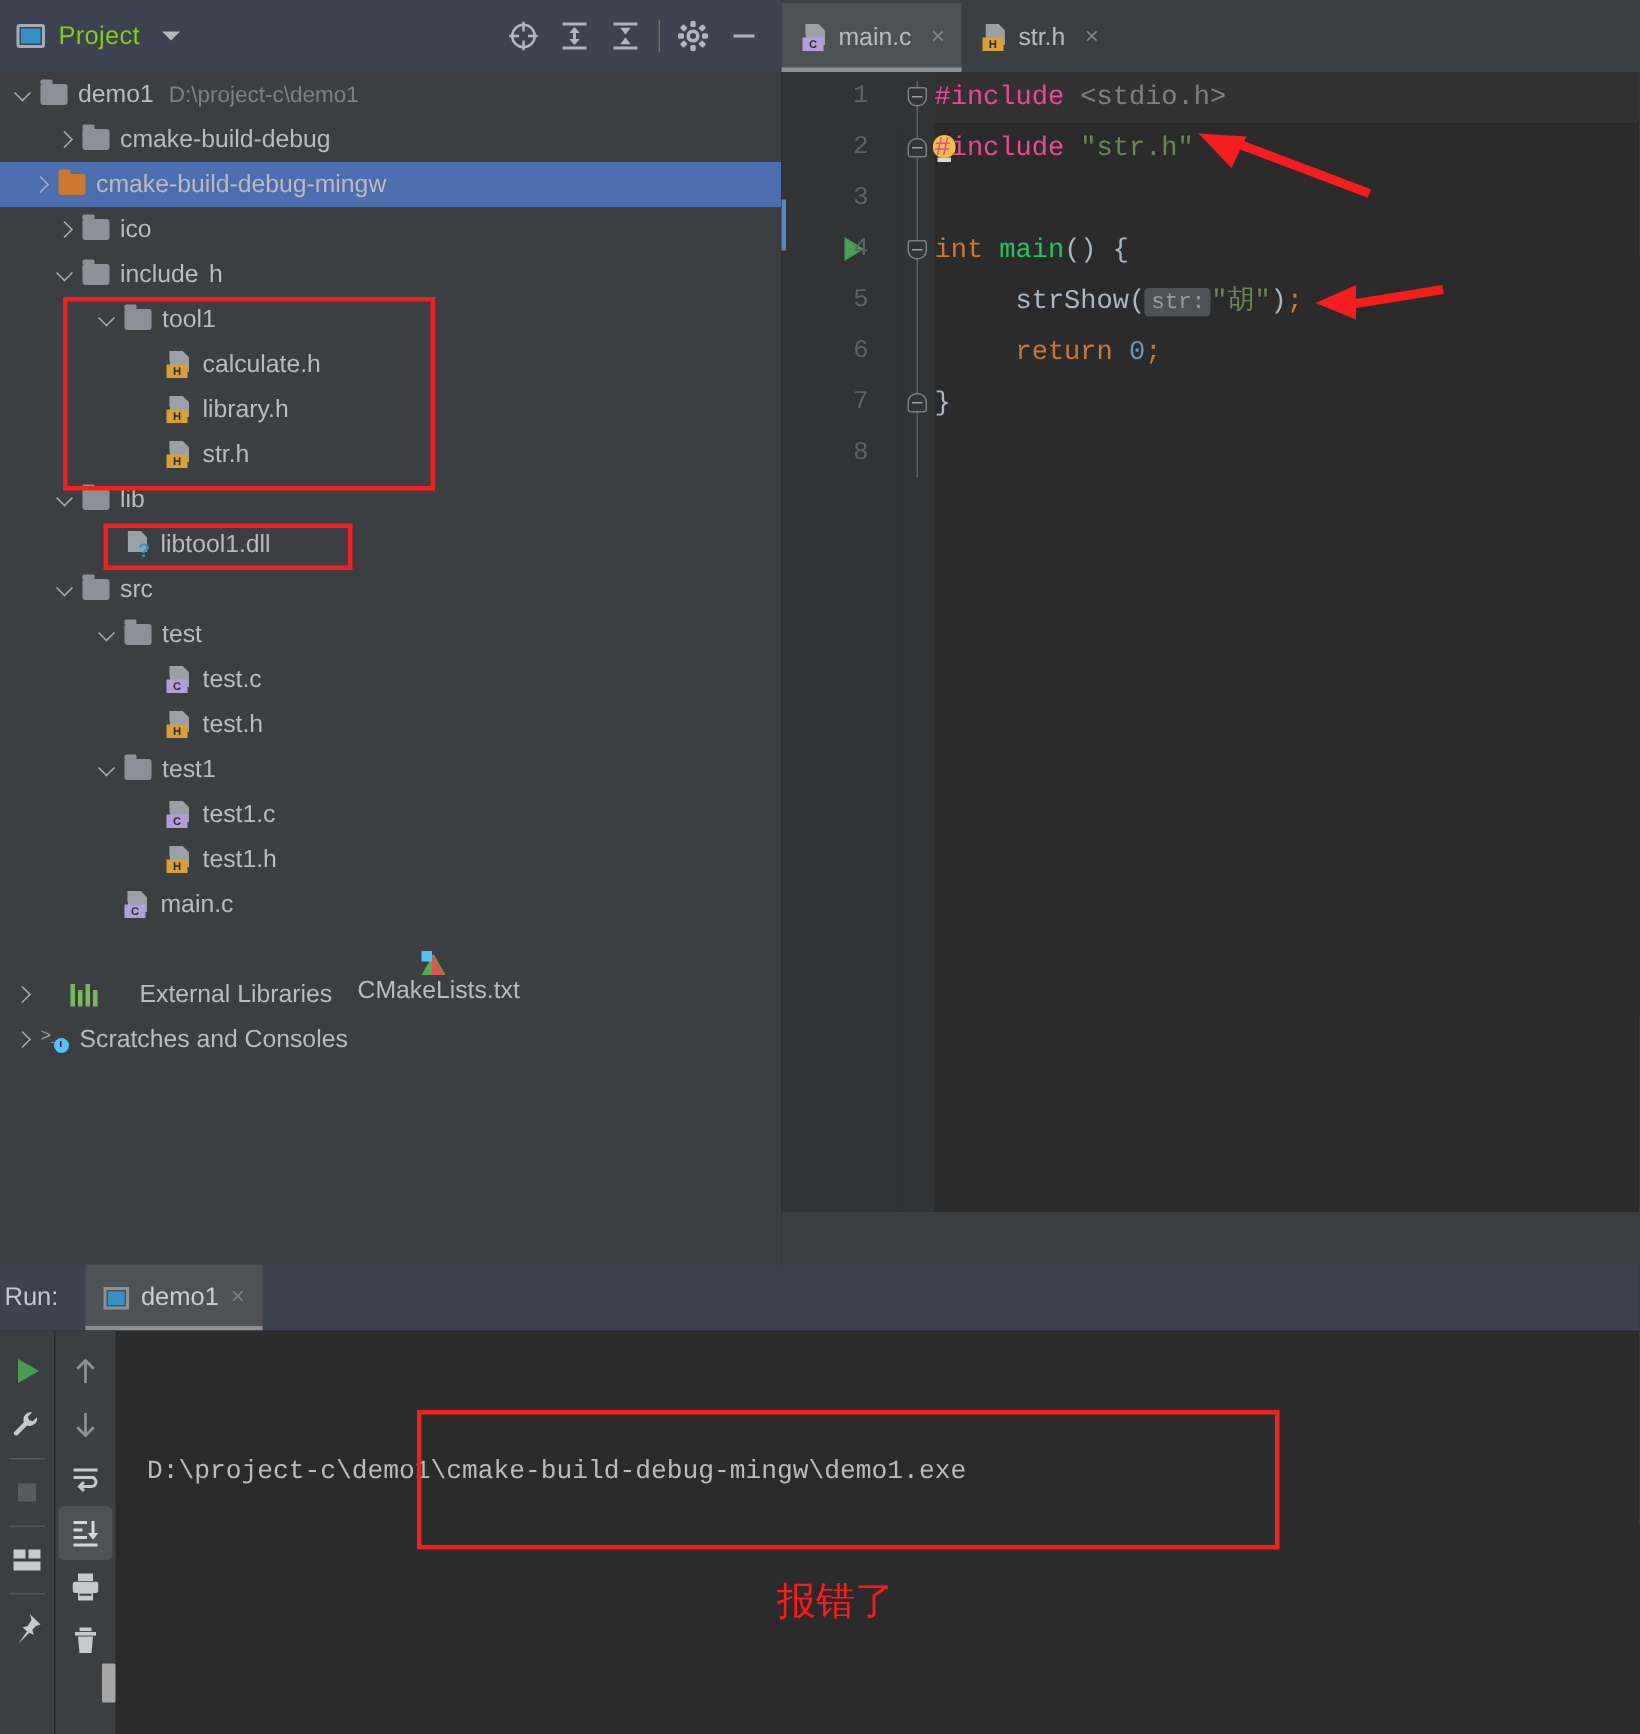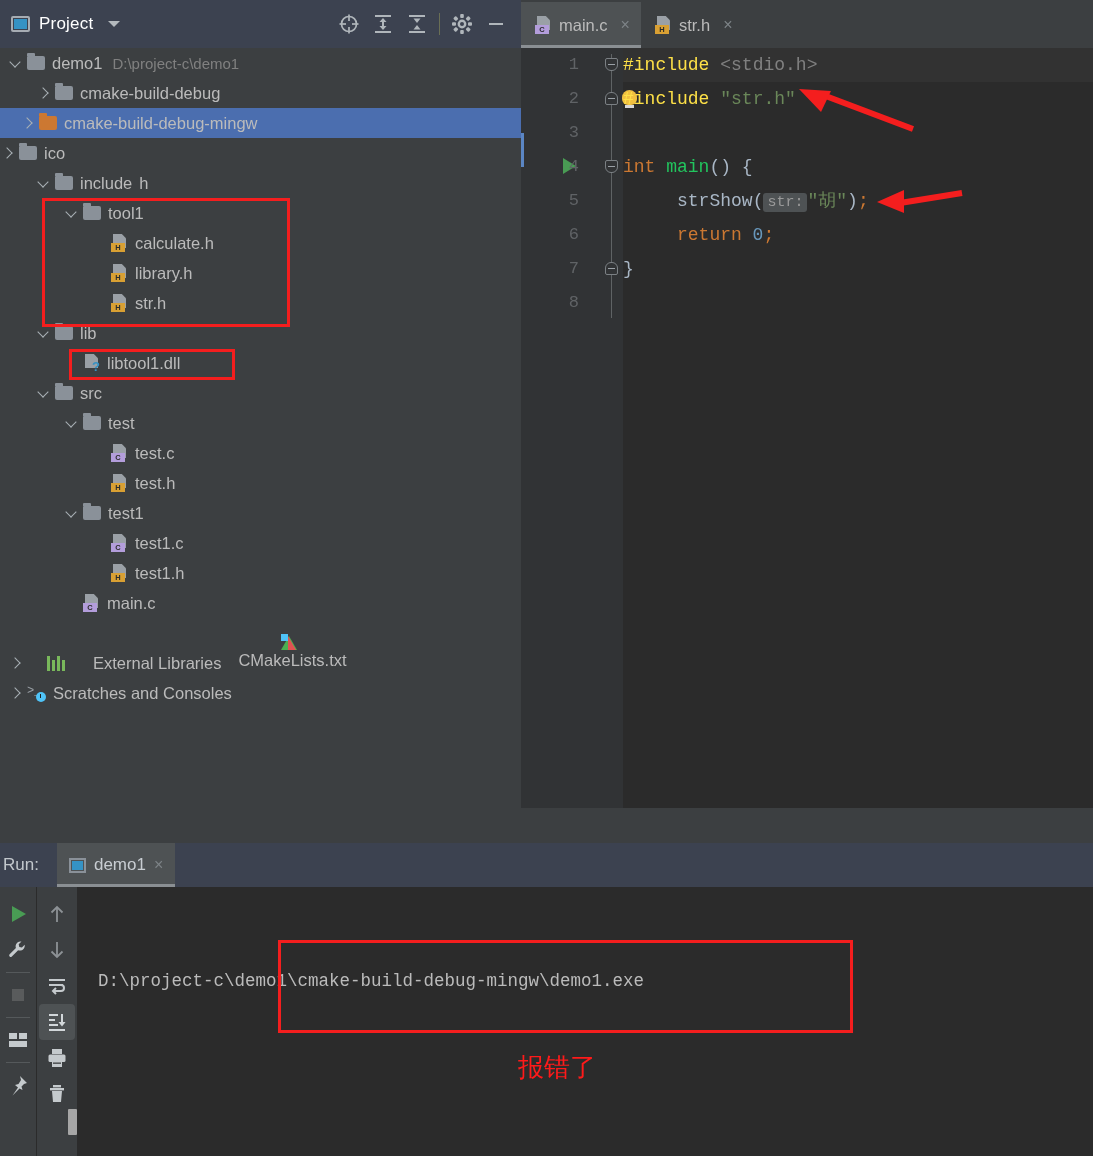--- a/index.html
+++ b/index.html
@@ -19,21 +19,21 @@
   }
   .proj-title-wrap { display: flex; align-items: center; gap: 9px; padding-left: 11px; }
   .proj-icon {
     width: 19px; height: 16px; border: 2px solid #a6acb3; border-radius: 2px;
     background: #3c4250; position: relative;
   }
   .proj-icon::after {
     content: ""; position: absolute; left: 1px; top: 1px; right: 1px; bottom: 1px;
     background: #3592c4;
   }
-  .proj-label { color: #ffffff; font-size: 17px; letter-spacing: .2px; }
+  .proj-label { color: #84cc16; font-size: 17px; letter-spacing: .2px; }
   .caret-down {
     width: 0; height: 0; border-left: 6px solid transparent;
     border-right: 6px solid transparent; border-top: 6px solid #b4b9be; margin-left: 6px;
   }
   .proj-tools { margin-left: auto; display: flex; align-items: center; gap: 0; padding-right: 8px; }
   .tool-btn {
     width: 34px; height: 34px; display: flex; align-items: center; justify-content: center;
     cursor: pointer;
   }
   .tool-sep { width: 1px; height: 22px; background: #6a6f55; margin: 0 5px; }
@@ -186,21 +186,21 @@
   }
   .bulb {
     position: absolute; width: 15px; height: 15px; border-radius: 50% 50% 40% 40%;
     background: #f0c040; cursor: pointer;
   }
   .bulb::after {
     content: ""; position: absolute; left: 3px; bottom: -3px; width: 9px; height: 3px;
     background: #d9d9d9;
   }
 
-  .k-inc { color: #fde047; }
+  .k-inc { color: #ec4899; }
   .k-gray { color: #808080; }
   .k-str { color: #6a8759; }
   .k-kw  { color: #cc7832; }
   .k-fn  { color: #22c55e; }
   .k-pln { color: #a9b7c6; }
   .k-num { color: #6897bb; }
   .hintbox {
     background: #4e5254; color: #9a9a9a; padding: 1px 4px; border-radius: 3px;
     font-size: 15px;
   }
@@ -345,21 +345,21 @@
       <div class="row" style="padding-left: 36px;">
         <span class="arrow r"></span>
         <span class="ic folder"></span>
         <span>cmake-build-debug</span>
       </div>
       <div class="row sel" style="padding-left: 20px;">
         <span class="arrow r"></span>
         <span class="ic folder orange"></span>
         <span>cmake-build-debug-mingw</span>
       </div>
-      <div class="row" style="">
+      <div class="row" style="padding-left: 36px;">
         <span class="arrow r"></span>
         <span class="ic folder"></span>
         <span>ico</span>
       </div>
       <div class="row" style="padding-left: 36px;">
         <span class="arrow d"></span>
         <span class="ic folder"></span>
         <span>include</span>
         <span class="h-suffix">h</span>
       </div>

